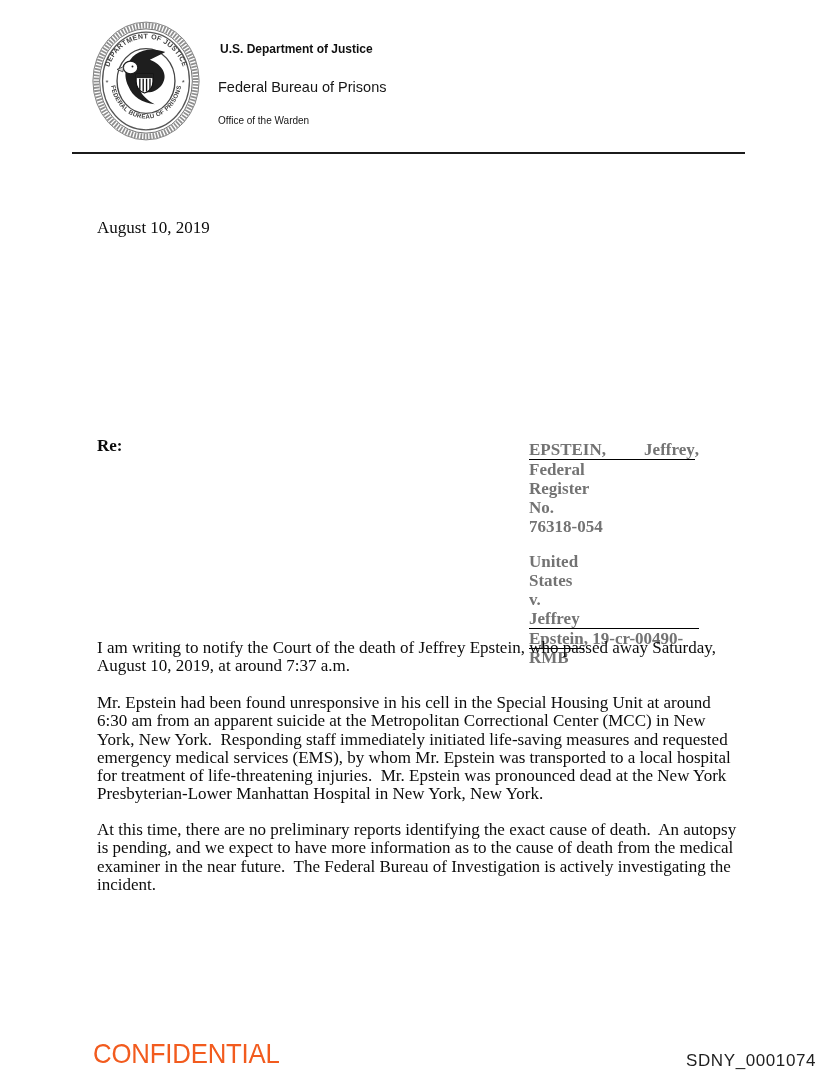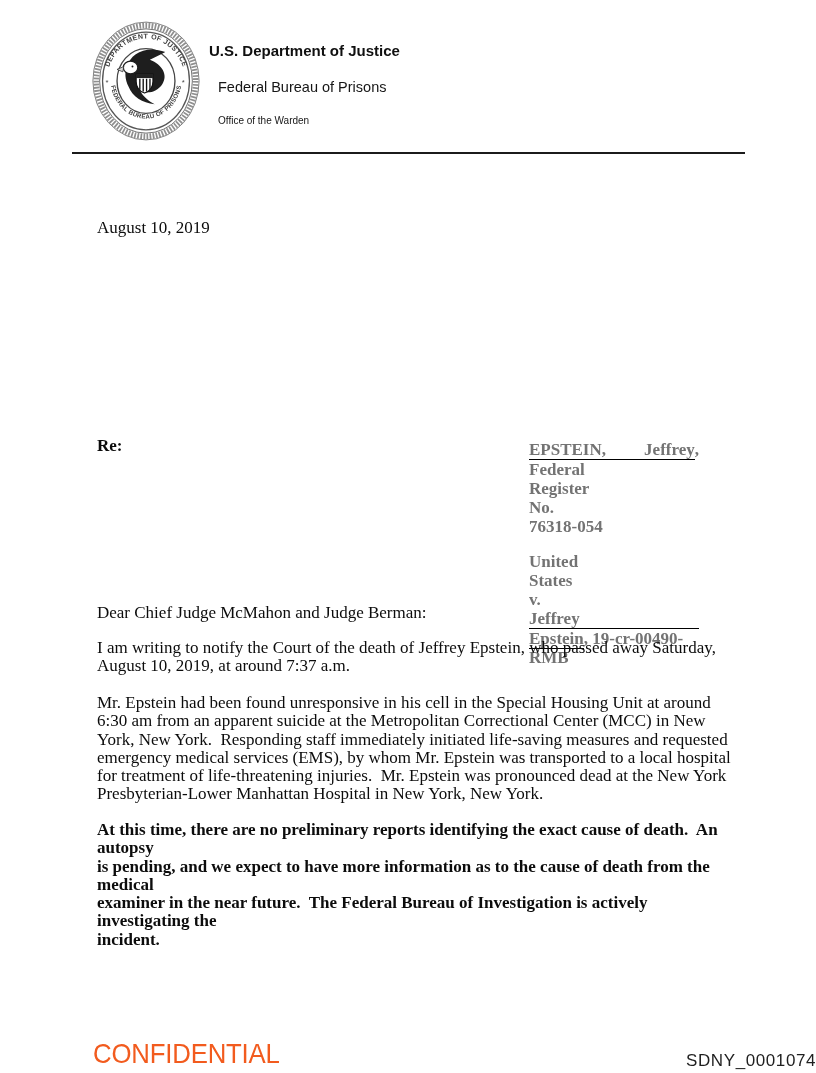--- a/index.html
+++ b/index.html
@@ -12,39 +12,39 @@
     color: #0d0d0d;
   }
   .sans  { font-family: "Liberation Sans", "DejaVu Sans", sans-serif; }
   .serif { font-family: "Liberation Serif", "DejaVu Serif", serif; }
   .abs   { position: absolute; }
   .prewrap { white-space: pre-wrap; }
 
   
   .seal-wrap { left: 90px; top: 19px; width: 112px; height: 124px; }
   .seal-wrap svg { width: 100%; height: 100%; }
-  .h-agency { left: 209px; top: 42px;  font-size: 15px;   font-weight: bold; color: #101010; }
+  .h-agency { left: 220px; top: 42px;  font-size: 12px;   font-weight: bold; color: #101010; }
   .h-bureau { left: 218px; top: 79px;  font-size: 14.5px; color: #161616; }
   .h-office { left: 218px; top: 115px; font-size: 10px; color: #161616; }
   .rule { left: 72px; top: 152px; width: 673px; height: 2px; background: #1b1b1b; }
   .facility {
     left: 502px; top: 155px;
     font-size: 10.6px; line-height: 11.8px;
     color: #1c1c1c; letter-spacing: 0.1px;
   }
 
   
   .letter-text { font-size: 17px; line-height: 18.3px; color: #0c0c0c; }
   .date       { left: 97px; top: 219px; }
   .recipients { left: 97px; top: 273px; width: 430px; }
   .re-label   { left: 97px; top: 437px; font-weight: bold; }
   .salutation { left: 97px; top: 604px; width: 640px; }
   .p1 { left: 97px; top: 639px; width: 640px; }
   .p2 { left: 97px; top: 694px; width: 640px; }
-  .p3 { left: 97px; top: 821px; width: 640px; font-weight: bold; }
+  .p3 { left: 97px; top: 821px; width: 640px; }
 
   
   .re-case {
     left: 529px; top: 440px; width: 170px;
     font-size: 17px; font-weight: bold; line-height: 19px;
     color: #737373;
   }
   .rc-line { min-height: 19px; }
   .rc-flex { display: flex; justify-content: space-between; flex-direction: column; }
   .rc-row  { display: flex; align-items: baseline; }
@@ -140,21 +140,20 @@
       <span>States</span>
       <span>v.</span>
       <span>Jeffrey</span>
     </div>
     <div class="rc-line">
       <span class="u-inline">Epstein</span><span>, 19-cr-00490-</span>
     </div>
     <div class="rc-line">RMB</div>
   </div>
 
-  <div class="abs serif letter-text salutation">Dear Chief Judge McMahon and Judge Berman:</div>
 
   <div class="abs serif letter-text p1 prewrap">I am writing to notify the Court of the death of Jeffrey Epstein, who passed away Saturday,
 August 10, 2019, at around 7:37 a.m.</div>
   <div class="abs serif letter-text p2 prewrap">Mr. Epstein had been found unresponsive in his cell in the Special Housing Unit at around
 6:30 am from an apparent suicide at the Metropolitan Correctional Center (MCC) in New
 York, New York.  Responding staff immediately initiated life-saving measures and requested
 emergency medical services (EMS), by whom Mr. Epstein was transported to a local hospital
 for treatment of life-threatening injuries.  Mr. Epstein was pronounced dead at the New York
 Presbyterian-Lower Manhattan Hospital in New York, New York.</div>
   <div class="abs serif letter-text p3 prewrap">At this time, there are no preliminary reports identifying the exact cause of death.  An autopsy

